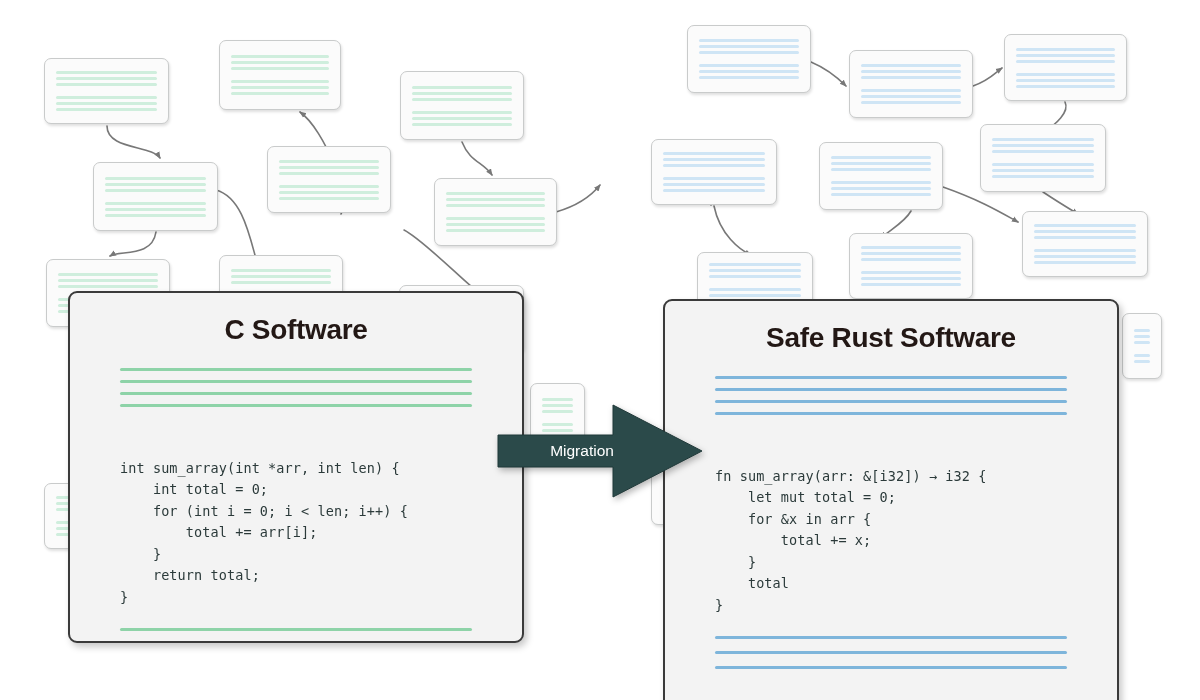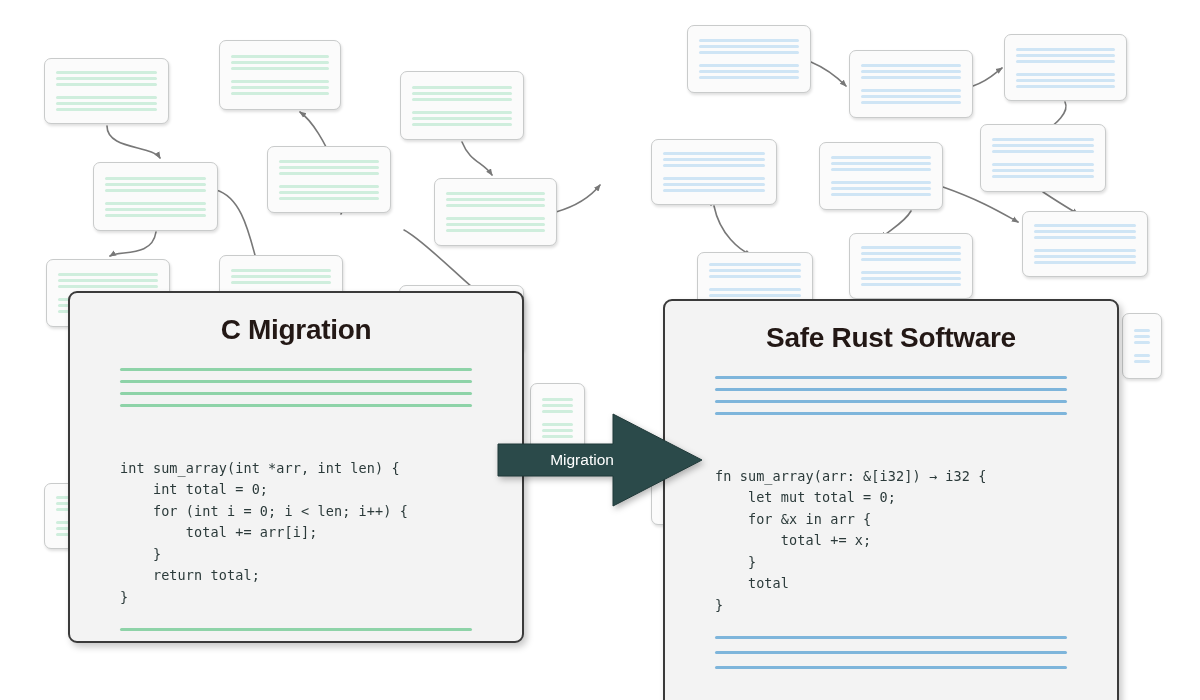--- a/index.html
+++ b/index.html
@@ -97,21 +97,21 @@
     line-height: 21.5px;
     color: #2b3a3a;
     white-space: pre;
     letter-spacing: 0.1px;
   }
 
   
   #migration-arrow {
     position: absolute;
     left: 496px;
-    top: 408px;
+    top: 399px;
     width: 210px;
     height: 104px;
   }
   #migration-arrow svg { display: block; overflow: visible; }
   #migration-label {
     position: absolute;
     left: 0;
     top: 36px;
     width: 172px;
     text-align: center;
@@ -346,21 +346,21 @@
         <div class="ln"></div>
         <div class="ln"></div>
         <div class="ln gap"></div>
         <div class="ln"></div>
         <div class="ln"></div>
         <div class="ln"></div>
       </div>
     </div>
 
   <div class="code-card" id="left-card" style="left:68px; top:291px; width:456px; height:352px;">
-    <div class="card-title">C Migration</div>
+    <div class="card-title">C Software</div>
     <div class="rule-group top" id="left-top-rules">
         <div class="rule green-rule"></div>
         <div class="rule green-rule"></div>
         <div class="rule green-rule"></div>
         <div class="rule green-rule"></div>
       </div>
     <div class="code-block">int sum_array(int *arr, int len) {
     int total = 0;
     for (int i = 0; i &lt; len; i++) {
         total += arr[i];

